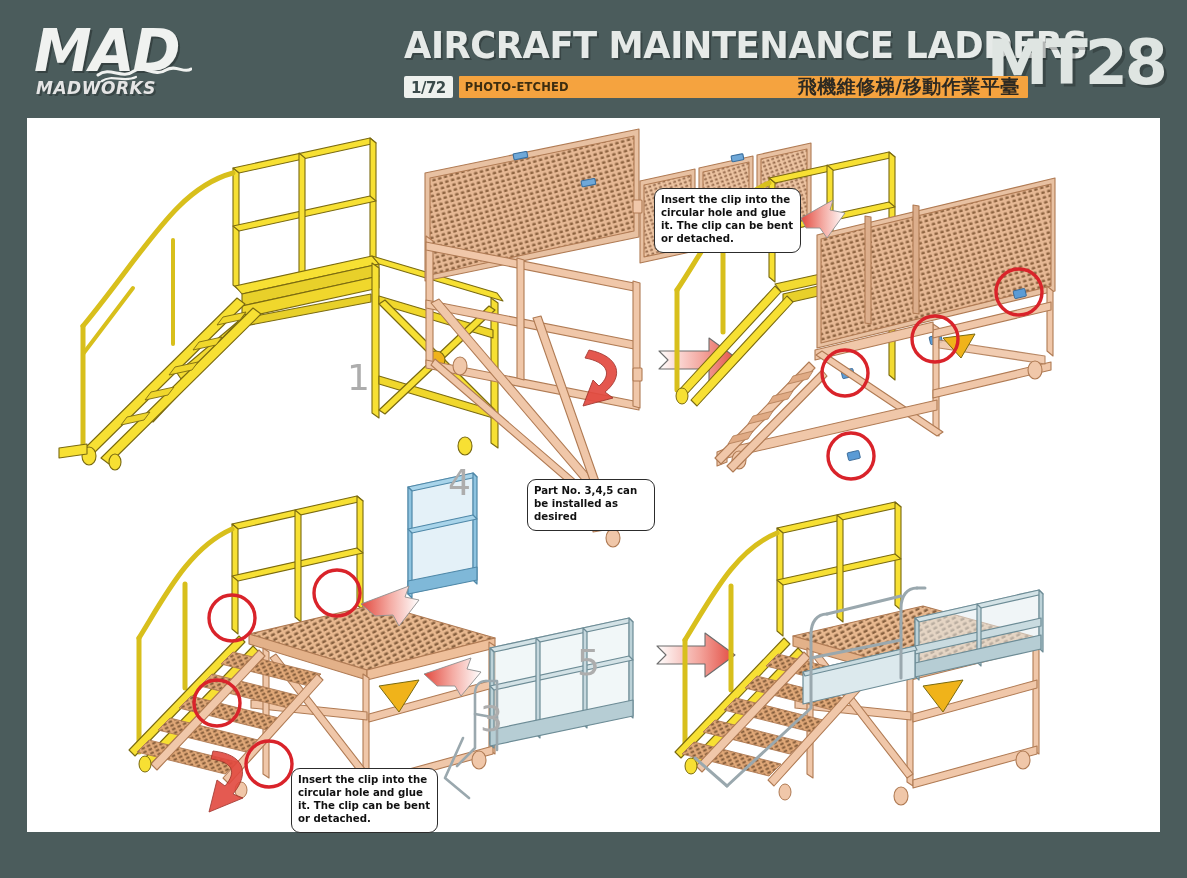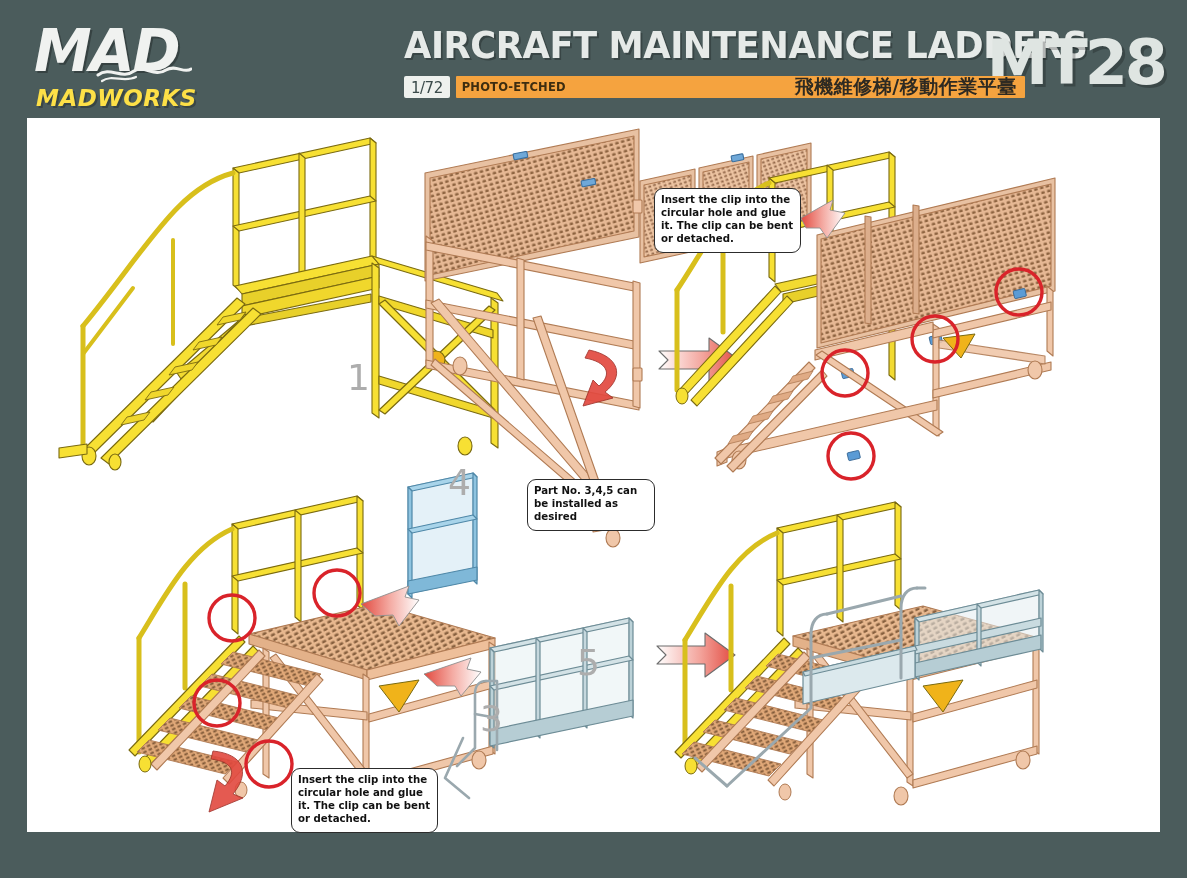--- a/index.html
+++ b/index.html
@@ -36,25 +36,24 @@
   }
   #logo-swoosh {
     position: absolute; left: 66px; top: 40px;
     width: 96px; height: 22px;
     pointer-events: none;
   }
   #logo-madworks {
     position: absolute; left: 6px; top: 58px;
     font-family: "DejaVu Sans", sans-serif;
     font-weight: bold; font-style: italic;
-    font-size: 23px; letter-spacing: 0.5px;
-    color: #fde047;
+    font-size: 17px; letter-spacing: 0.5px;
+    color: #e5e5e5;
     text-shadow: 2px 2px 0 rgba(0,0,0,0.25);
     line-height: 1;
-    margin-top: 7px;
   }
 
   #title-main {
     position: absolute; left: 404px; top: 26px;
     font-family: "DejaVu Sans", sans-serif;
     font-weight: bold;
     font-size: 38px;
     letter-spacing: -0.5px;
     color: #e6eae8;
     text-shadow: 2px 2px 0 rgba(0,0,0,0.25);
@@ -76,21 +75,21 @@
 
   #badge-row {
     position: absolute; left: 404px; top: 76px;
     height: 22px;
     display: flex; align-items: stretch;
   }
   #scale-badge {
     background: #eef1ee;
     color: #3a4a4a;
     font-family: "DejaVu Sans", sans-serif;
-    font-weight: normal;
+    font-weight: bold;
     font-size: 15px;
     padding: 1px 7px 0 7px;
     display: flex; align-items: center;
     border-radius: 2px;
     letter-spacing: -0.5px;
   }
   #etched-bar {
     background: #f5a33f;
     margin-left: 6px;
     width: 569px;

